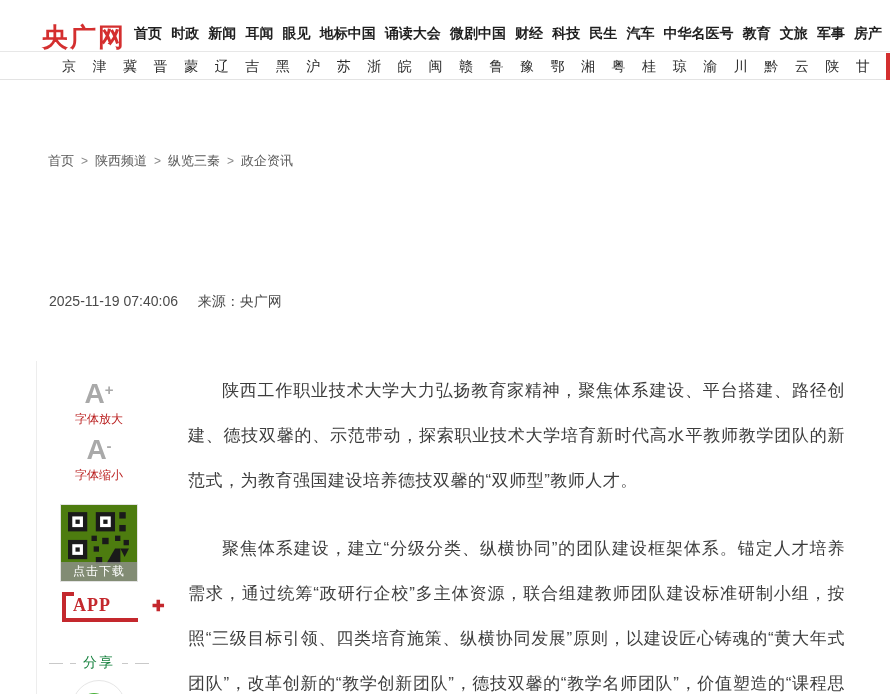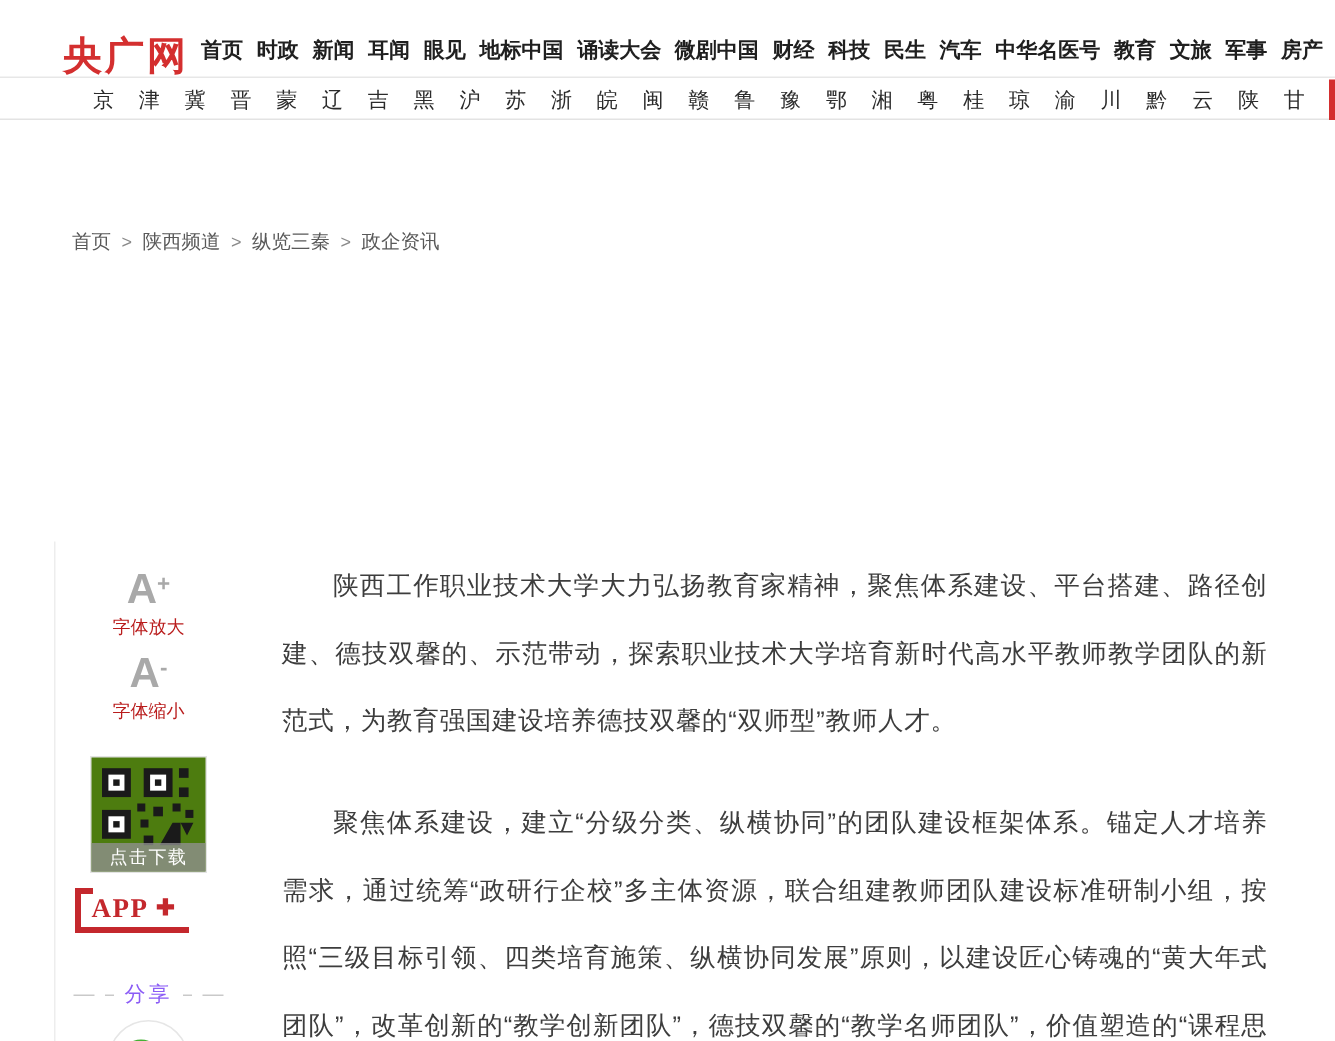--- a/index.html
+++ b/index.html
@@ -35,29 +35,29 @@
   .font-btn .sym { font-size:28px; font-weight:700; color:#a9a9a9; line-height:28px; }
   .font-btn .sym sup { font-size:15px; vertical-align:8px; }
   .font-btn .lbl { font-size:12px; color:#b91c1c; margin-top:3px; }
   .fb-large { top:360px; }
   .fb-small { top:416px; }
 
   .qr-box { position:absolute; left:60px; top:488px; width:78px; height:78px; background:#4d7c0f; border:1px solid #e3e3e3; padding:7px 7px 0 7px; cursor:pointer; }
   .qr-box svg { display:block; width:62px; height:58px; }
   .qr-caption { position:absolute; left:0; bottom:0; width:100%; height:19px; background:rgba(145,145,145,.78); color:#fff; font-size:12px; text-align:center; line-height:19px; letter-spacing:1px; }
 
-  .app-logo { position:absolute; left:50px; top:576px; width:76px; height:30px; border-left:4px solid #c4282d; border-bottom:4px solid #c4282d; display:flex; align-items:center; padding-left:7px; cursor:pointer; }
+  .app-logo { position:absolute; left:62px; top:576px; width:76px; height:30px; border-left:4px solid #c4282d; border-bottom:4px solid #c4282d; display:flex; align-items:center; padding-left:7px; cursor:pointer;gap:36px; }
   .app-tick { position:absolute; left:-4px; top:0; width:12px; height:4px; background:#c4282d; }
   .app-text { font-family:"Liberation Serif", serif; font-size:18px; font-weight:700; color:#c4282d; letter-spacing:1px; }
   .app-plus { font-size:15px; font-weight:700; color:#c4282d; margin-left:5px; line-height:15px; }
 
   .share { position:absolute; left:44px; top:638px; width:110px; display:flex; align-items:center; justify-content:center; gap:7px; }
   .share .dash { width:14px; height:1px; background:#c9c9c9; }
   .share .dash.short { width:6px; }
-  .share .txt { font-size:14px; color:#8b5cf6; letter-spacing:2px; }
+  .share .txt { font-size:14px; color:#15803d; letter-spacing:2px; }
   .wechat { position:absolute; left:71px; top:663px; width:56px; height:56px; cursor:pointer; }
 
   
   .body-col { position:absolute; left:188px; top:352px; width:657px; }
   .body-col p { font-size:17px; line-height:45px; color:#3d3d3d; text-align:justify; text-indent:2em; letter-spacing:0.5px; }
   .body-col p + p { margin-top:23px; }
 </style>
 </head>
 <body>
 
@@ -122,20 +122,24 @@
   <div class="breadcrumb">
     <span class="crumb">首页</span>
     <span class="sep">&gt;</span>
     <span class="crumb">陕西频道</span>
     <span class="sep">&gt;</span>
     <span class="crumb">纵览三秦</span>
     <span class="sep">&gt;</span>
     <span class="crumb">政企资讯</span>
   </div>
 
+  <div class="meta">
+    <span class="date">2025-11-19 07:40:06</span>
+    <span class="source">来源：央广网</span>
+  </div>
 
   <div class="side-line"></div>
 
   <div class="font-btn fb-large">
     <div class="sym"><span>A</span><sup>+</sup></div>
     <div class="lbl">字体放大</div>
   </div>
 
   <div class="font-btn fb-small">
     <div class="sym"><span>A</span><sup>-</sup></div>

